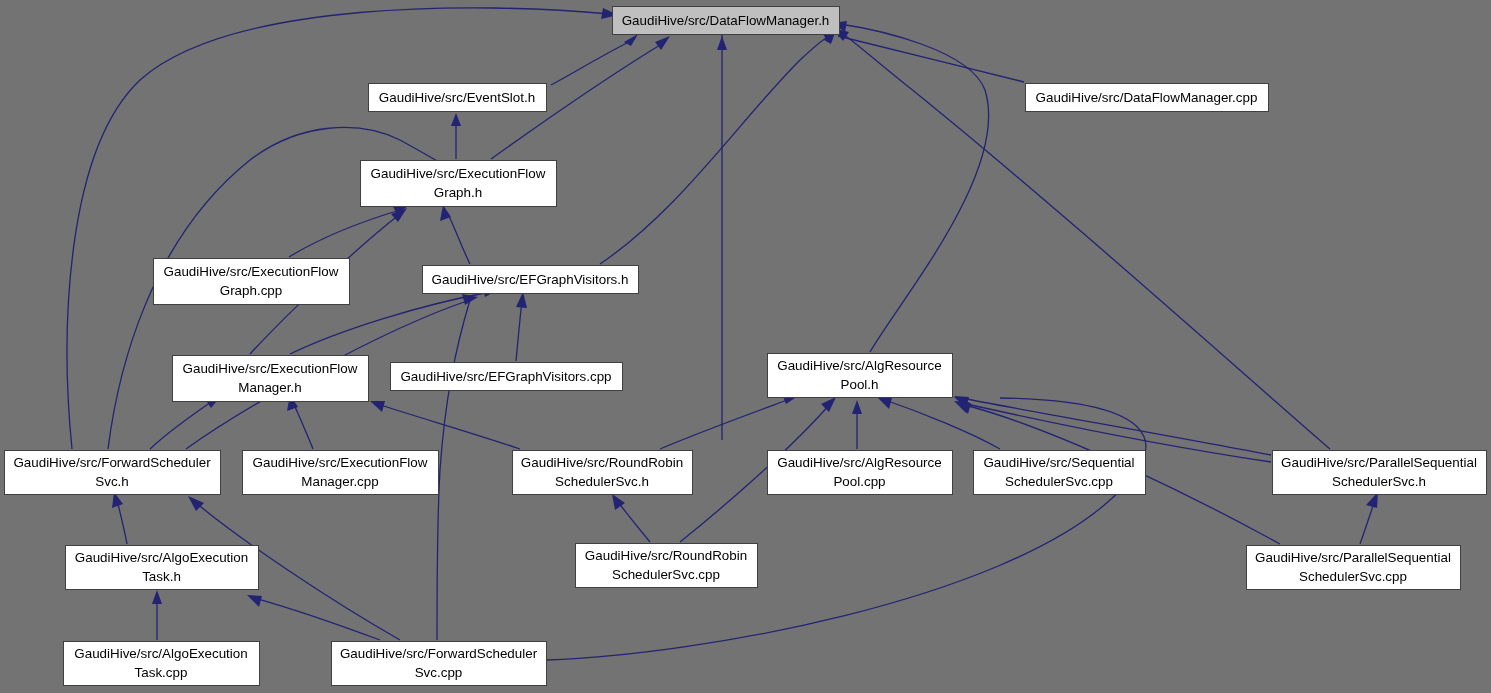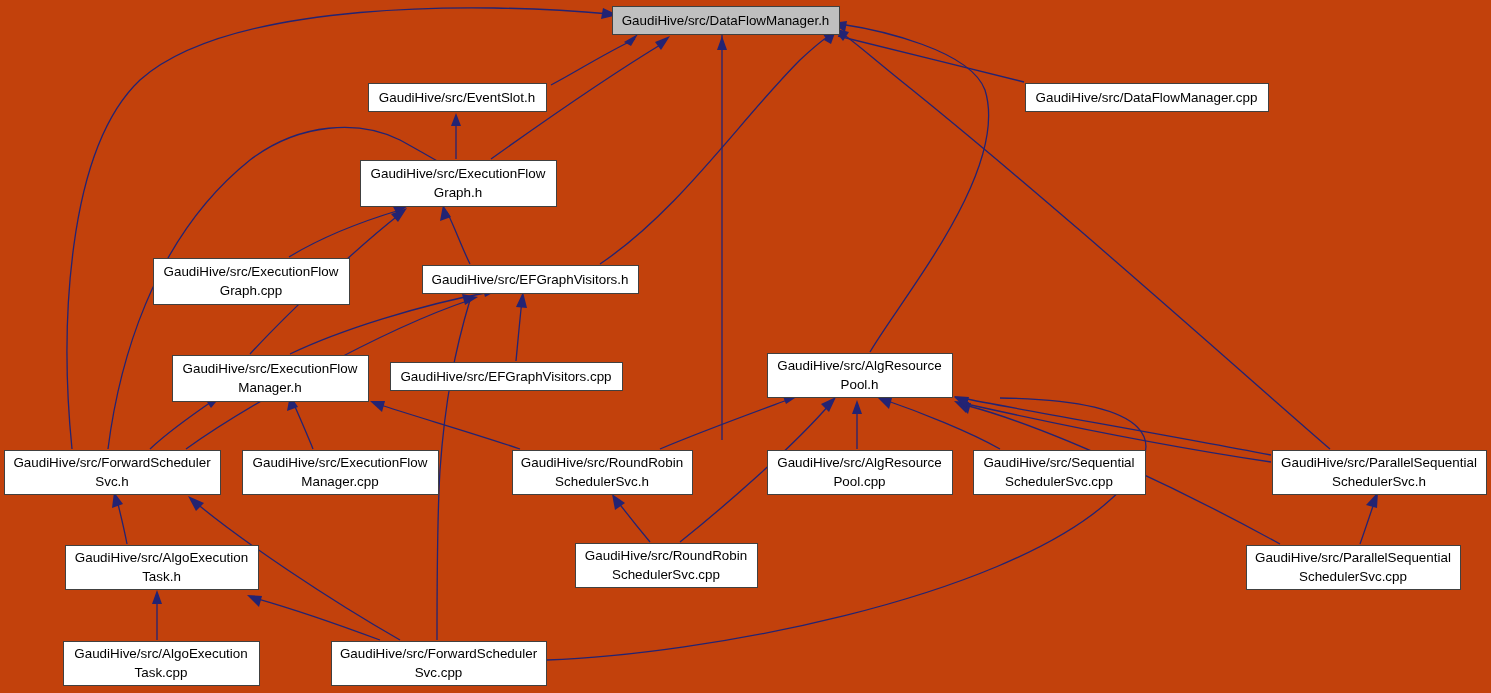--- a/index.html
+++ b/index.html
@@ -4,21 +4,21 @@
 <style>
   html, body {
     margin: 0;
     padding: 0;
     background: #ffffff;
   }
   #graph-root {
     position: relative;
     width: 1491px;
     height: 693px;
-    background: #c2410c;
+    background: #737373;
     font-family: "Liberation Sans", sans-serif;
     overflow: hidden;
   }
   svg#graph-svg {
     position: absolute;
     left: 0;
     top: 0;
     width: 1491px;
     height: 693px;
   }

